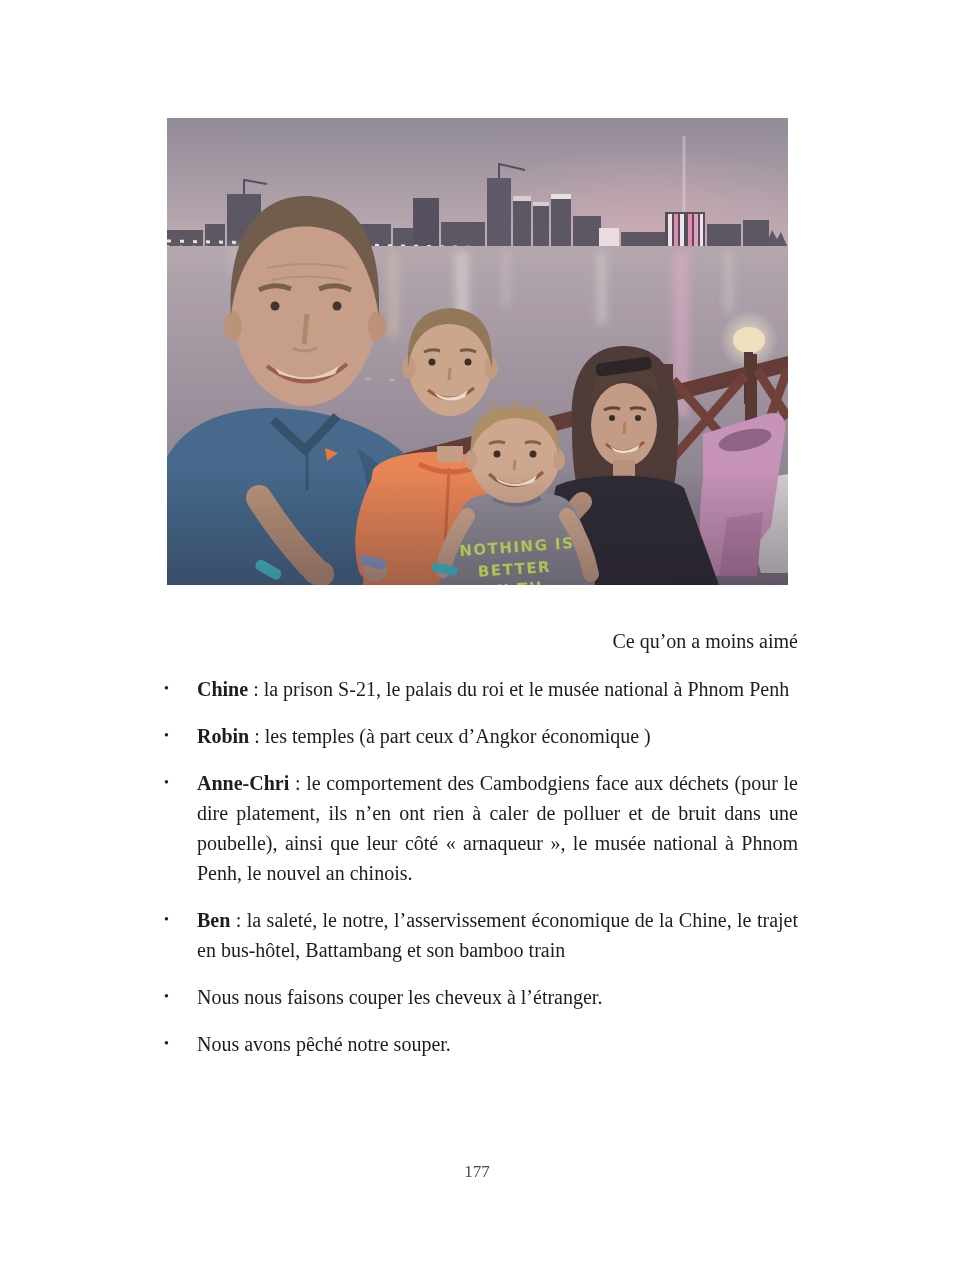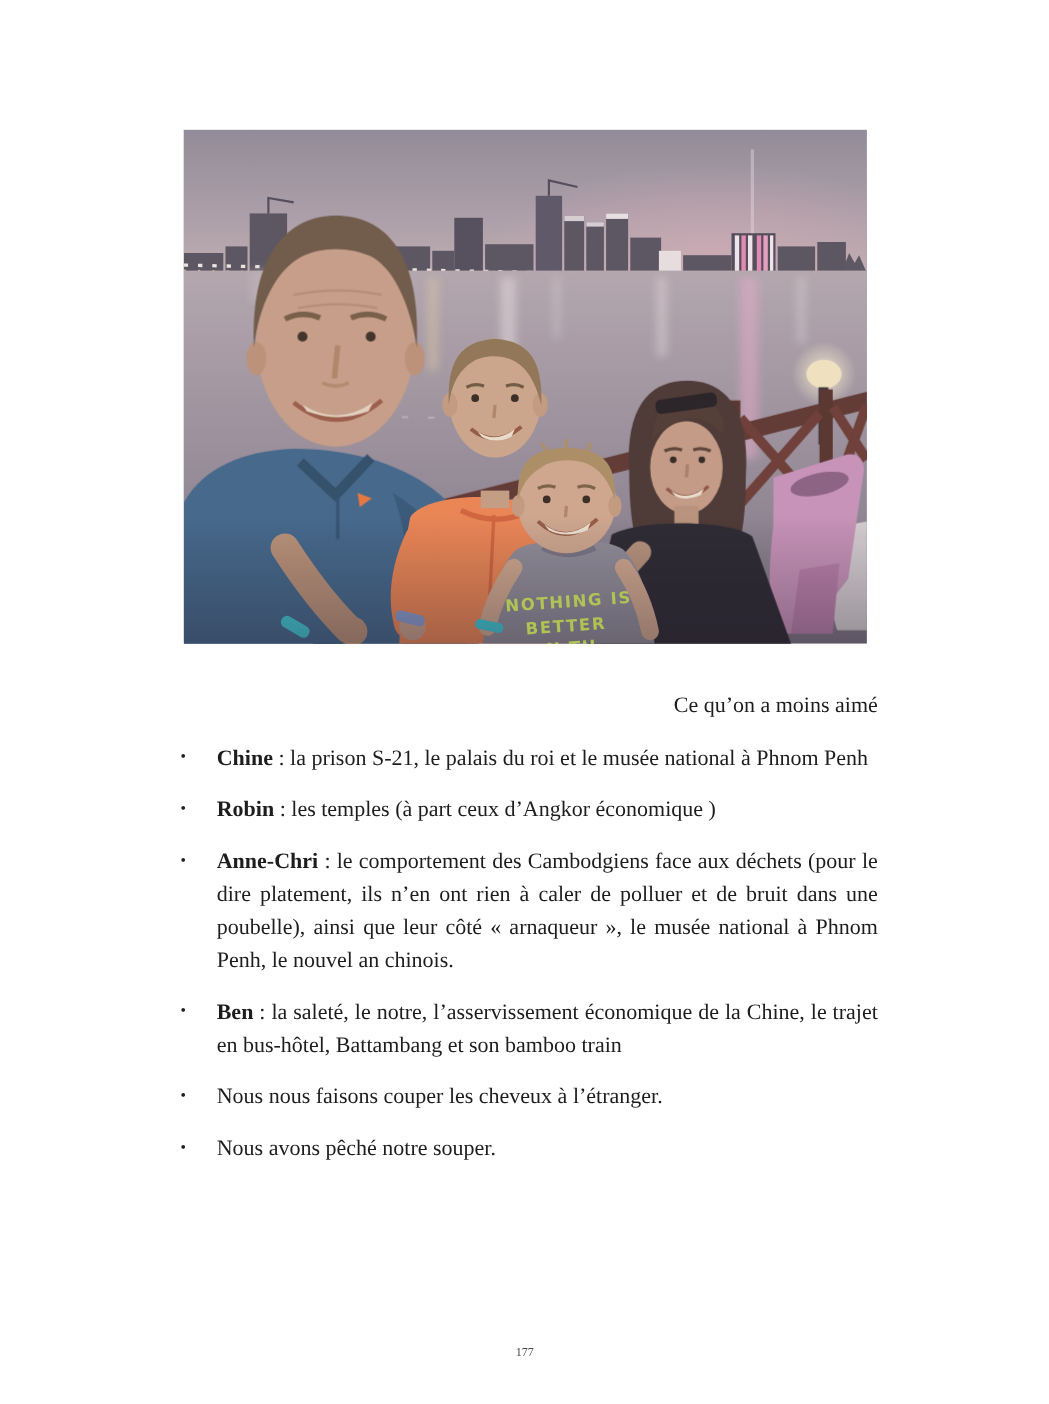--- a/index.html
+++ b/index.html
@@ -17,22 +17,22 @@
     position:absolute; left:157px; top:626px; width:641px;
     font-size:20px; line-height:30px;
   }
   .section-title { margin:0 0 18px 0;text-align:right; }
   ul.blist { list-style:none; margin:0; padding:0; }
   li.bitem { display:flex; margin:0 0 17px 0; }
   .bullet { flex:0 0 33px; padding-left:7px; font-size:14px; line-height:30px; }
   .li-text { flex:1 1 auto; text-align:justify; }
   .li-text b { font-weight:bold; }
   .page-number {
-    position:absolute; top:1224px; left:0; width:100%;
-    text-align:center; font-size:11px; color:#4a4a4a;
+    position:absolute; top:1162px; left:0; width:100%;
+    text-align:center; font-size:17px; color:#4a4a4a;
   }
 </style>
 </head>
 <body>
 
 <div class="page">
 
   <div class="photo">
     <svg viewBox="0 0 621 467" width="621" height="467" role="img">
       <defs>

